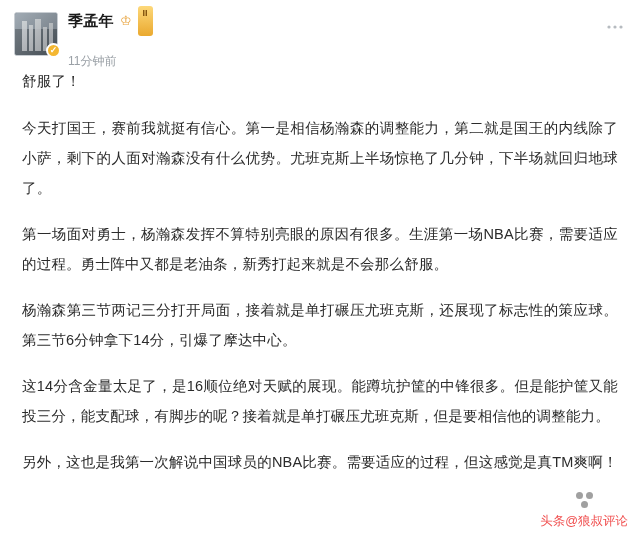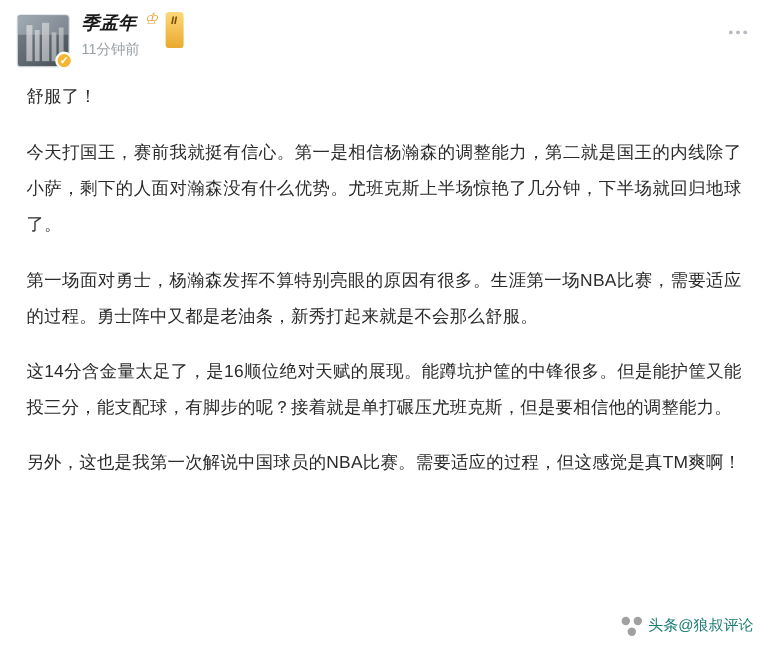--- a/index.html
+++ b/index.html
@@ -89,24 +89,23 @@
     text-align: center;
     font-weight: bold;
   }
   .head-mid {
     flex: 1 1 auto;
     padding-left: 10px;
     min-width: 0;
   }
   .name-row {
     display: flex;
-    align-items: flex-start;
+    align-items: center;
     gap: 6px;
     height: 22px;
-    font-style: italic;
   }
   .username {
     font-size: 15px;
     color: #1a1a1a;
     font-weight: bold;
     letter-spacing: .3px;
   }
   .crown {
     color: #e8a33d;
     font-size: 13px;
@@ -122,21 +121,21 @@
     background: linear-gradient(#fdd87a, #eaa92f);
     border-radius: 3px;
     color: #7a4a07;
     font-size: 9px;
     line-height: 14px;
     text-align: center;
     font-weight: bold;
     box-sizing: border-box;
   }
   .time-row {
-    margin-top: 1px;
+    margin-top: 21px;
     font-size: 12px;
     color: #9aa0a6;
   }
   .menu-dots {
     flex: 0 0 auto;
     width: 26px;
     height: 26px;
     display: flex;
     align-items: center;
     justify-content: center;
@@ -159,25 +158,26 @@
     letter-spacing: .2px;
   }
   .para:first-child { margin-bottom: 17px; }
 
   
   .watermark {
     position: absolute;
     right: 12px;
     bottom: 8px;
     display: flex;
-    align-items: flex-start;
+    align-items: center;
     gap: 5px;
     font-size: 12.5px;
-    color: #0f766e;
+    color: #ef4444;
     opacity: .95;
+    flex-direction: column;
   }
   .wm-logo {
     width: 17px;
     height: 17px;
     position: relative;
     flex: 0 0 17px;
   }
   .wm-logo .dot {
     position: absolute;
     width: 7px;
@@ -225,20 +225,21 @@
         <circle cx="8" cy="3" r="1.6" fill="#b6bbc0"></circle>
         <circle cx="14" cy="3" r="1.6" fill="#b6bbc0"></circle>
       </svg>
     </div>
   </div>
 
   <div class="body">
     <p class="para">舒服了！</p>
     <p class="para">今天打国王，赛前我就挺有信心。第一是相信杨瀚森的调整能力，第二就是国王的内线除了小萨，剩下的人面对瀚森没有什么优势。尤班克斯上半场惊艳了几分钟，下半场就回归地球了。</p>
     <p class="para">第一场面对勇士，杨瀚森发挥不算特别亮眼的原因有很多。生涯第一场NBA比赛，需要适应的过程。勇士阵中又都是老油条，新秀打起来就是不会那么舒服。</p>
+    <p class="para">杨瀚森第三节两记三分打开局面，接着就是单打碾压尤班克斯，还展现了标志性的策应球。第三节6分钟拿下14分，引爆了摩达中心。</p>
     <p class="para">这14分含金量太足了，是16顺位绝对天赋的展现。能蹲坑护筐的中锋很多。但是能护筐又能投三分，能支配球，有脚步的呢？接着就是单打碾压尤班克斯，但是要相信他的调整能力。</p>
     <p class="para">另外，这也是我第一次解说中国球员的NBA比赛。需要适应的过程，但这感觉是真TM爽啊！</p>
   </div>
 
   <div class="watermark">
     <span class="wm-logo">
       <span class="dot d1"></span>
       <span class="dot d2"></span>
       <span class="dot d3"></span>
     </span>

